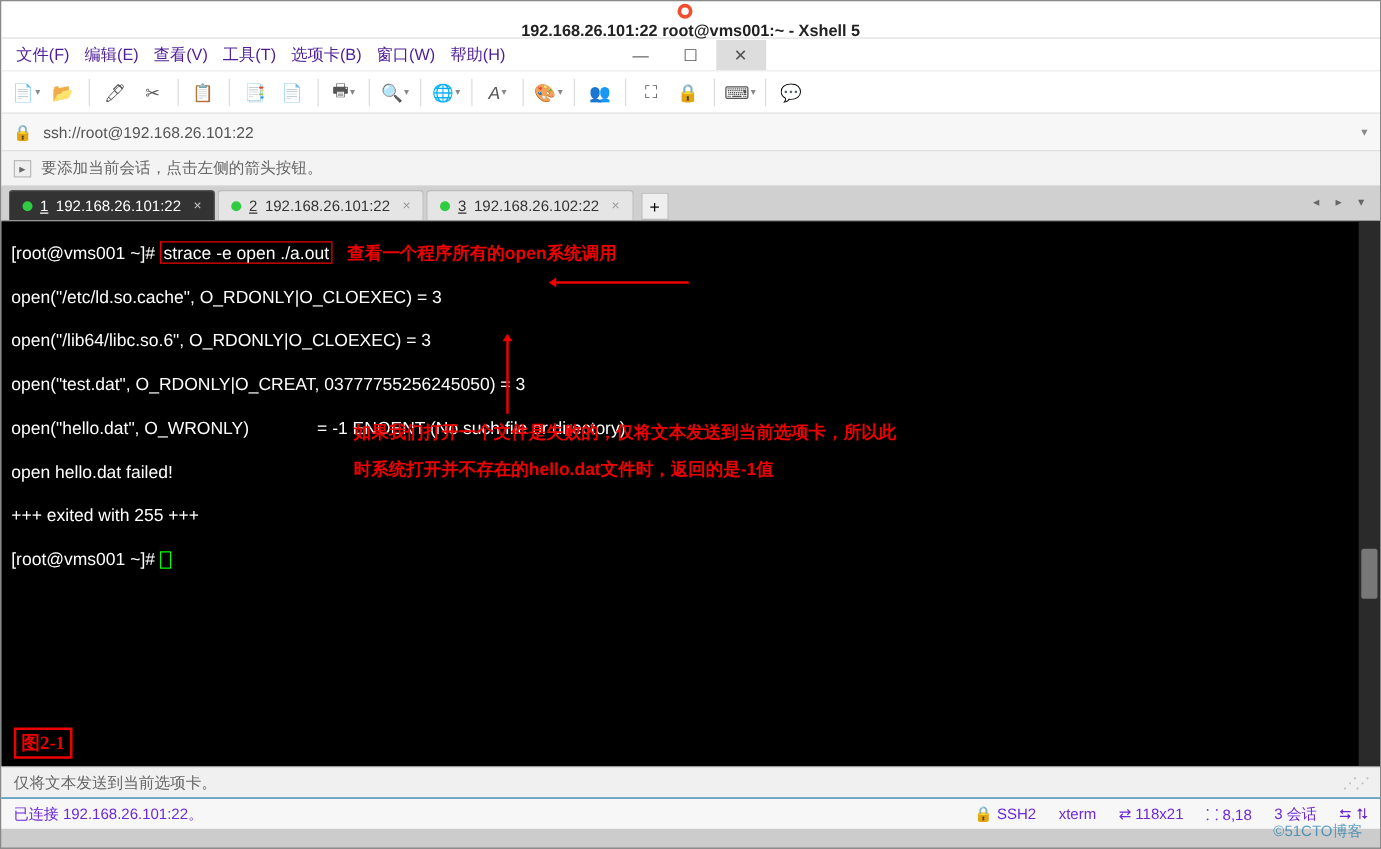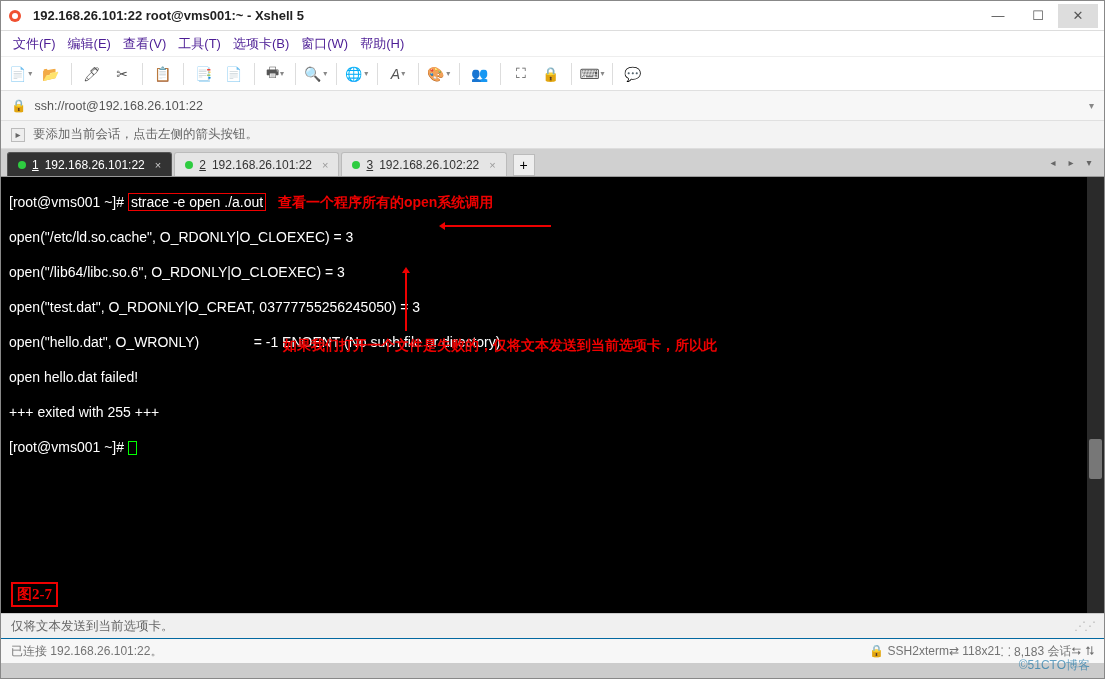--- a/index.html
+++ b/index.html
@@ -1,17 +1,17 @@
 <!DOCTYPE html>
 <html><head>
 <meta charset="utf-8">
 <style>
 * { margin:0; padding:0; box-sizing:border-box; font-family:"Microsoft YaHei","SimSun",Tahoma,sans-serif; }
 body { background:#ccc; width:1105px; height:679px; overflow:hidden; position:relative; border:1px solid #888; }
-.titlebar { height:30px; background:#fff; display:flex; align-items:center; padding:0 6px; border-bottom:1px solid #ddd; }
+.titlebar { height:30px; background:#fff; display:flex; align-items:center; padding:0 6px; border-bottom:1px solid #ddd;flex-direction:column; }
 .titlebar .app-icon { width:16px; height:16px; display:inline-block; margin-right:10px; }
 .titlebar .title { font-size:13px; font-weight:bold; color:#222; flex:1; }
 .win-controls { display:flex; gap:0; }
 .win-btn { width:40px; height:24px; display:flex; align-items:center; justify-content:center; color:#555; font-size:13px; }
 .win-btn.close { background:#ddd; }
 .menubar { height:26px; background:#fff; display:flex; align-items:center; padding:0 12px; gap:12px; font-size:13px; color:#4c1d95; border-bottom:1px solid #eee; }
 .menu-item { cursor:default; }
 .toolbar { height:34px; background:#fff; display:flex; align-items:center; padding:0 8px; gap:6px; border-bottom:1px solid #e0e0e0; }
 .tool-btn { width:24px; height:24px; display:flex; align-items:center; justify-content:center; font-size:14px; color:#555; cursor:default; }
 .tool-sep { width:1px; height:22px; background:#ddd; margin:0 2px; }
@@ -36,21 +36,21 @@
 .anno-red { color:#e00; font-family:"Microsoft YaHei","SimSun",sans-serif; font-size:14px; font-weight:bold; }
 .anno-arrow { position:absolute; background:#e00; }
 .anno-arrow.h::after { content:""; position:absolute; right:-6px; top:-3px; border:4px solid transparent; border-left:6px solid #e00; }
 .anno-arrow.h.left::after { right:auto; left:-6px; border:4px solid transparent; border-right:6px solid #e00; }
 .anno-arrow.v::after { content:""; position:absolute; left:-3px; top:-6px; border:4px solid transparent; border-bottom:6px solid #e00; }
 .fig-label { position:absolute; left:10px; bottom:6px; color:#e00; font-family:"Microsoft YaHei"; font-size:15px; font-weight:bold; border:2px solid #e00; padding:1px 4px; }
 .term-scroll { position:absolute; right:0; top:0; width:17px; height:100%; background:#2a2a2a; }
 .term-scroll .thumb { position:absolute; left:2px; right:2px; top:60%; height:40px; background:#777; border-radius:2px; }
 .statusbar-mid { height:26px; background:#f0f0f0; display:flex; align-items:center; padding:0 10px; font-size:12.5px; color:#666; border-top:1px solid #ccc; border-bottom:1px solid #0369a1; }
 .statusbar-mid .grip { margin-left:auto; color:#bbb; font-size:12px; letter-spacing:-2px; }
-.statusbar { height:24px; background:#f7f7f7; display:flex; align-items:center; padding:0 10px; font-size:12px; color:#737373; }
+.statusbar { height:24px; background:#f7f7f7; display:flex; align-items:center; padding:0 10px; font-size:12px; color:#6d28d9; gap:18px; }
 .statusbar .left { flex:1; }
 .watermark { position:absolute; right:14px; bottom:4px; color:#0369a1; font-size:12px; opacity:.6; }
 .underline { text-decoration:underline; }
 svg.icon { width:16px; height:16px; }
 </style>
 </head>
 <body>
 
 <div class="titlebar">
   <span class="app-icon">
@@ -155,26 +155,27 @@
 <div class="line">open("/etc/ld.so.cache", O_RDONLY|O_CLOEXEC) = 3</div>
 <div class="line">open("/lib64/libc.so.6", O_RDONLY|O_CLOEXEC) = 3</div>
 <div class="line">open("test.dat", O_RDONLY|O_CREAT, 03777755256245050) = 3</div>
 <div class="line">open("hello.dat", O_WRONLY)              = -1 ENOENT (No such file or directory)</div>
 <div class="line">open hello.dat failed!</div>
 <div class="line">+++ exited with 255 +++</div>
 <div class="line"><span>[root@vms001 ~]# </span><span class="cursor-box"></span></div>
 
 
 <div style="position:absolute; left:282px; top:160px;" class="anno-red">如果我们打开一个文件是失败的，仅将文本发送到当前选项卡，所以此</div>
+<div style="position:absolute; left:282px; top:190px;" class="anno-red">时系统打开并不存在的hello.dat文件时，返回的是-1值</div>
 
 
 <div class="anno-arrow h left" style="left:440px; top:48px; width:110px; height:2px;"></div>
 <div class="anno-arrow v" style="left:404px; top:92px; width:2px; height:62px;"></div>
 
-<div class="fig-label">图2-7</div>
+<div class="fig-label">图2-1</div>
 
 <div class="term-scroll"><div class="thumb"></div></div>
 </div>
 
 <div class="statusbar-mid">
   <span>仅将文本发送到当前选项卡。</span>
   <span class="grip">⋰⋰</span>
 </div>
 
 <div class="statusbar">

